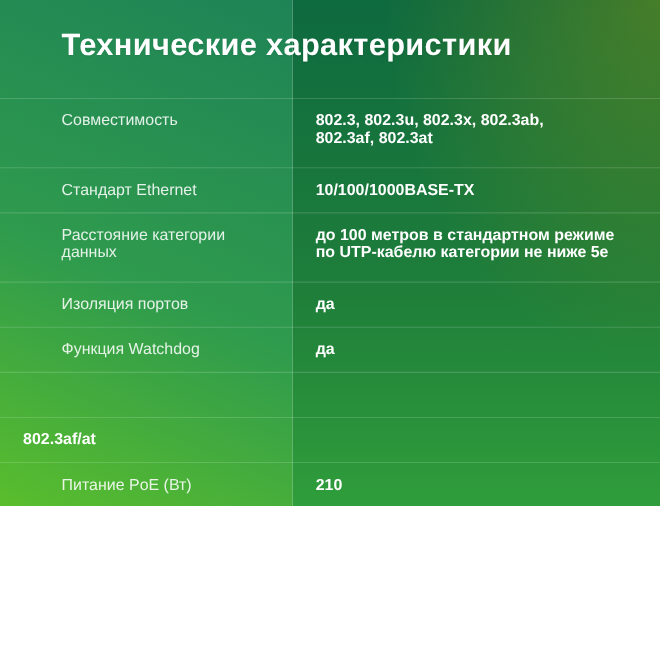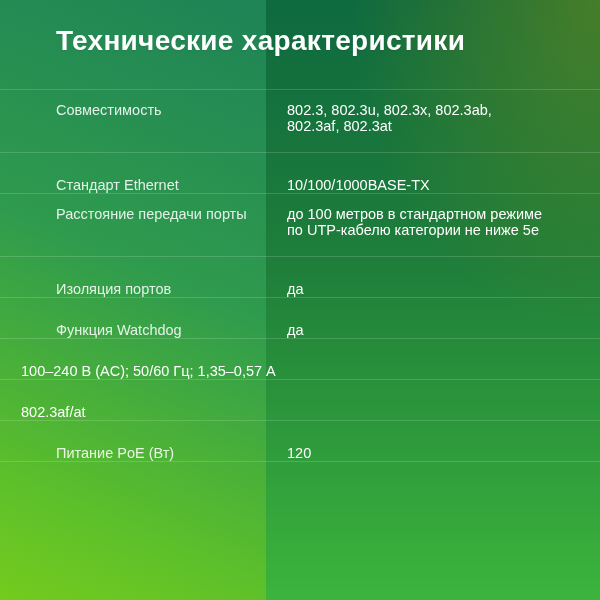--- a/index.html
+++ b/index.html
@@ -1,18 +1,18 @@
 <!DOCTYPE html>
 <html><head>
 <meta charset="utf-8">
 <style>
   html, body { margin: 0; padding: 0; background: #ffffff; }
   .page {
     width: 600px;
-    height: 600px;
+    height: 460px;
     position: relative;
     overflow: hidden;
     font-family: "Liberation Sans", sans-serif;
     -webkit-font-smoothing: antialiased;
   }
   .bg { position: absolute; top: 0; height: 600px; }
   .bg-left {
     left: 0; width: 266px;
     background: linear-gradient(203deg, #1e8356 0%, #2f9b4d 45%, #5cbf2b 82%, #74cb1d 100%);
   }
@@ -34,21 +34,21 @@
     color: #ffffff;
     text-shadow: 0 1px 2px rgba(0,0,0,0.08);
     white-space: nowrap;
   }
   .table {
     margin-top: 33px;
     border-bottom: 1px solid rgba(255,255,255,0.16);
   }
   .row {
     display: flex;
-    align-items: flex-end;
+    align-items: center;
     min-height: 41px;
     box-sizing: border-box;
     border-top: 1px solid rgba(255,255,255,0.16);
   }
   .row.tall {
     min-height: 63px;
     align-items: flex-start;
     padding-top: 12px;
   }
   .cell { font-size: 14.5px; line-height: 16px; }
@@ -57,21 +57,21 @@
     box-sizing: border-box;
     padding-left: 56px;
     padding-right: 14px;
     color: rgba(255,255,255,0.87);
   }
   .cell.value {
     flex: 1;
     padding-left: 21px;
     padding-right: 18px;
     color: #ffffff;
-    font-weight: 400;
+    font-weight: 700;
   }
 </style>
 </head>
 <body>
 
 <div class="page">
   <div class="bg bg-left"></div>
   <div class="bg bg-right"></div>
 
   <div class="content">
@@ -88,21 +88,21 @@
       </div>
 
       <div class="row">
         <div class="cell label">Стандарт Ethernet</div>
         <div class="cell value">
           <div>10/100/1000BASE-TX</div>
         </div>
       </div>
 
       <div class="row tall">
-        <div class="cell label">Расстояние передачи порты</div>
+        <div class="cell label">Расстояние категории данных</div>
         <div class="cell value">
           <div>до 100 метров в стандартном режиме</div>
           <div>по UTP-кабелю категории не ниже 5е</div>
         </div>
       </div>
 
 
 
       <div class="row">
         <div class="cell label">Изоляция портов</div>
@@ -112,33 +112,30 @@
       </div>
 
       <div class="row">
         <div class="cell label">Функция Watchdog</div>
         <div class="cell value">
           <div>да</div>
         </div>
       </div>
 
       <div class="row">
-        <div class="cell value">
-          <div>100–240 В (AC); 50/60 Гц; 1,35–0,57 А</div>
-        </div>
       </div>
 
       <div class="row">
         <div class="cell value">
           <div>802.3af/at</div>
         </div>
       </div>
 
       <div class="row">
         <div class="cell label">Питание PoE (Вт)</div>
         <div class="cell value">
-          <div>120</div>
+          <div>210</div>
         </div>
       </div>
 
     </div>
   </div>
 </div>
 
 </body></html>

